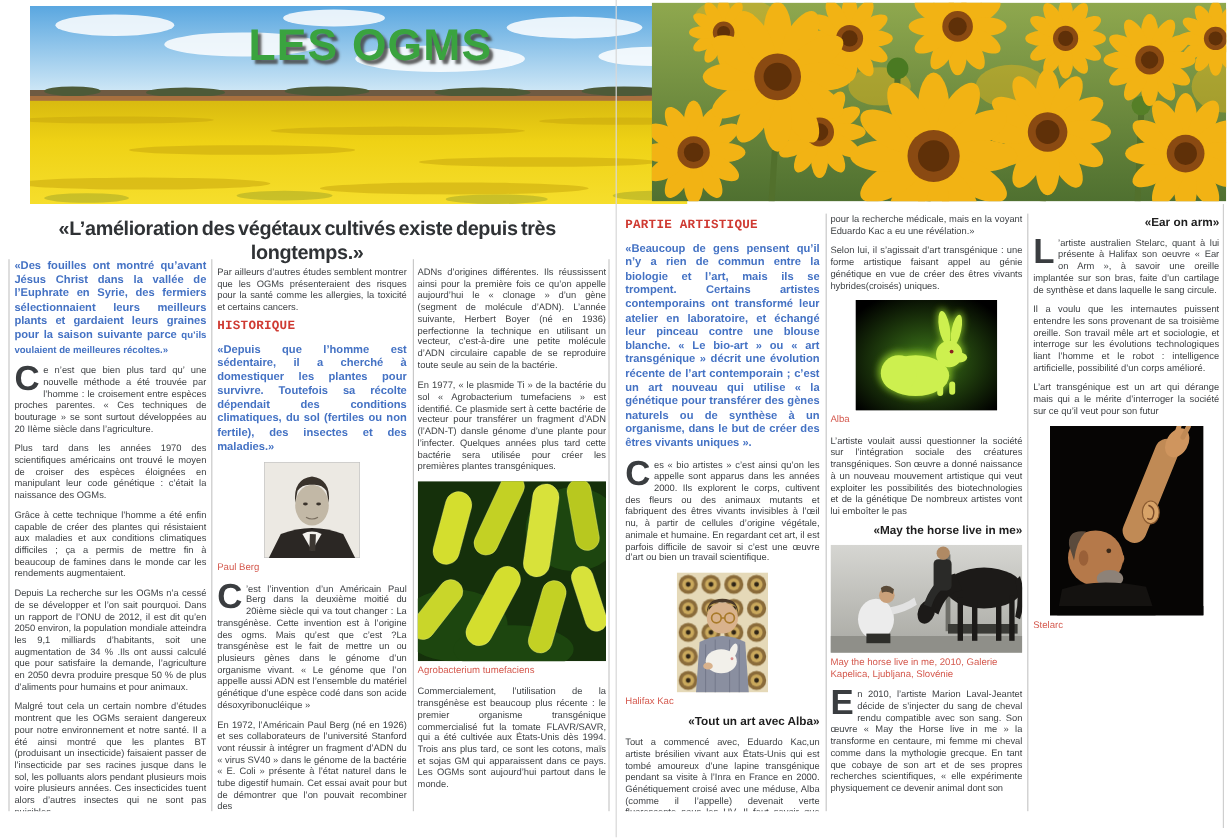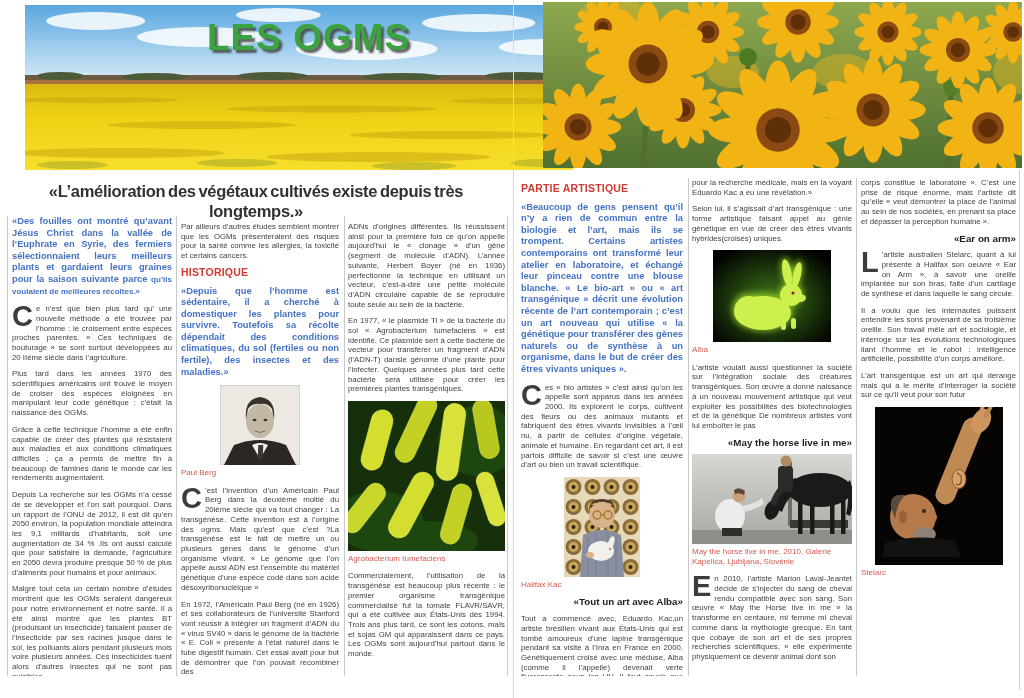--- a/index.html
+++ b/index.html
@@ -21,21 +21,21 @@
     letter-spacing:-.3px;word-spacing:-1.5px;color:#2f3235;
   }
   
   .col{
     position:absolute;text-align:justify;color:#3f4245;
     font-size:7.8px;line-height:9.7px;overflow:hidden;
   }
   .col p{margin:0 0 7px 0;}
   .bq{color:#4472c4;font-weight:bold;font-size:9.3px;line-height:11.6px;}
   .bq .small{font-size:8px;line-height:10px;}
-  .redhead{color:#cf3a32;font-weight:bold;font-size:10.5px;letter-spacing:.2px;margin:2px 0 8px 0;}
+  .redhead{color:#cf3a32;font-weight:bold;font-size:10.5px;letter-spacing:.2px;margin:2px 0 8px 0;font-family:Liberation Mono, monospace;}
   .subhead{color:#1e1e1e;font-weight:bold;font-size:9.8px;margin:3px 0 7px 0;text-align:right;}
   .dropcap{
     float:left;font-size:29px;line-height:23px;font-weight:bold;
     color:#3a3d40;margin:1px 3px 0 0;
   }
   .photo{display:block;margin:2px auto 0 auto;}
   .photo svg{display:block;width:100%;height:100%;}
   .caption{color:#d4594e;text-align:left;font-size:8px;line-height:9.5px;margin:3px 0 8px 0;}
   .rule{position:absolute;width:1px;background:#c9c9c9;}
   .center-divider{position:absolute;left:513px;top:0;width:1px;height:698px;background:#d8d8d8;}
@@ -345,21 +345,20 @@
         <circle cx="94" cy="7" r="5.5" fill="#b08a64"></circle>
         <path d="M86,34 Q80,42 78,50 L84,52 Q87,42 92,38 Z" fill="#2a2a28"></path>
       </g>
     </svg>
   </div>
   <div class="caption">May the horse live in me, 2010, Galerie Kapelica, Ljubljana, Slovénie</div>
   <p><span class="dropcap">E</span><span>n 2010, l’artiste Marion Laval-Jeantet décide de s’injecter du sang de cheval rendu compatible avec son sang. Son œuvre « May the Horse live in me » la transforme en centaure, mi femme mi cheval comme dans la mythologie grecque. En tant que cobaye de son art et de ses propres recherches scientifiques, « elle expérimente physiquement ce devenir animal dont son</span></p>
 </div>
 
 <div class="col" style="left:861px;top:178px;width:155px;height:498px;">
-  <p>corps constitue le laboratoire ». C’est une prise de risque énorme, mais l’artiste dit qu’elle « veut démontrer la place de l’animal au sein de nos sociétés, en prenant sa place et dépasser la perception humaine ».</p>
   <div class="subhead">«Ear on arm»</div>
   <p><span class="dropcap">L</span><span>’artiste australien Stelarc, quant à lui présente à Halifax son oeuvre « Ear on Arm », à savoir une oreille implantée sur son bras, faite d’un cartilage de synthèse et dans laquelle le sang circule.</span></p>
   <p>Il a voulu que les internautes puissent entendre les sons provenant de sa troisième oreille. Son travail mêle art et sociologie, et interroge sur les évolutions technologiques liant l’homme et le robot : intelligence artificielle, possibilité d’un corps amélioré.</p>
   <p>L’art transgénique est un art qui dérange mais qui a le mérite d’interroger la société sur ce qu’il veut pour son futur</p>
   <div class="photo" style="width:128px;height:158px;">
     <svg viewBox="0 0 128 158">
       <rect width="128" height="158" fill="#060504"></rect>
       <g>
         <rect x="74" y="8" width="20" height="92" rx="10" fill="#c08a55" transform="rotate(22 84 54)"></rect>
         <ellipse cx="106" cy="14" rx="9" ry="13" fill="#cf955e" transform="rotate(30 106 14)"></ellipse>

